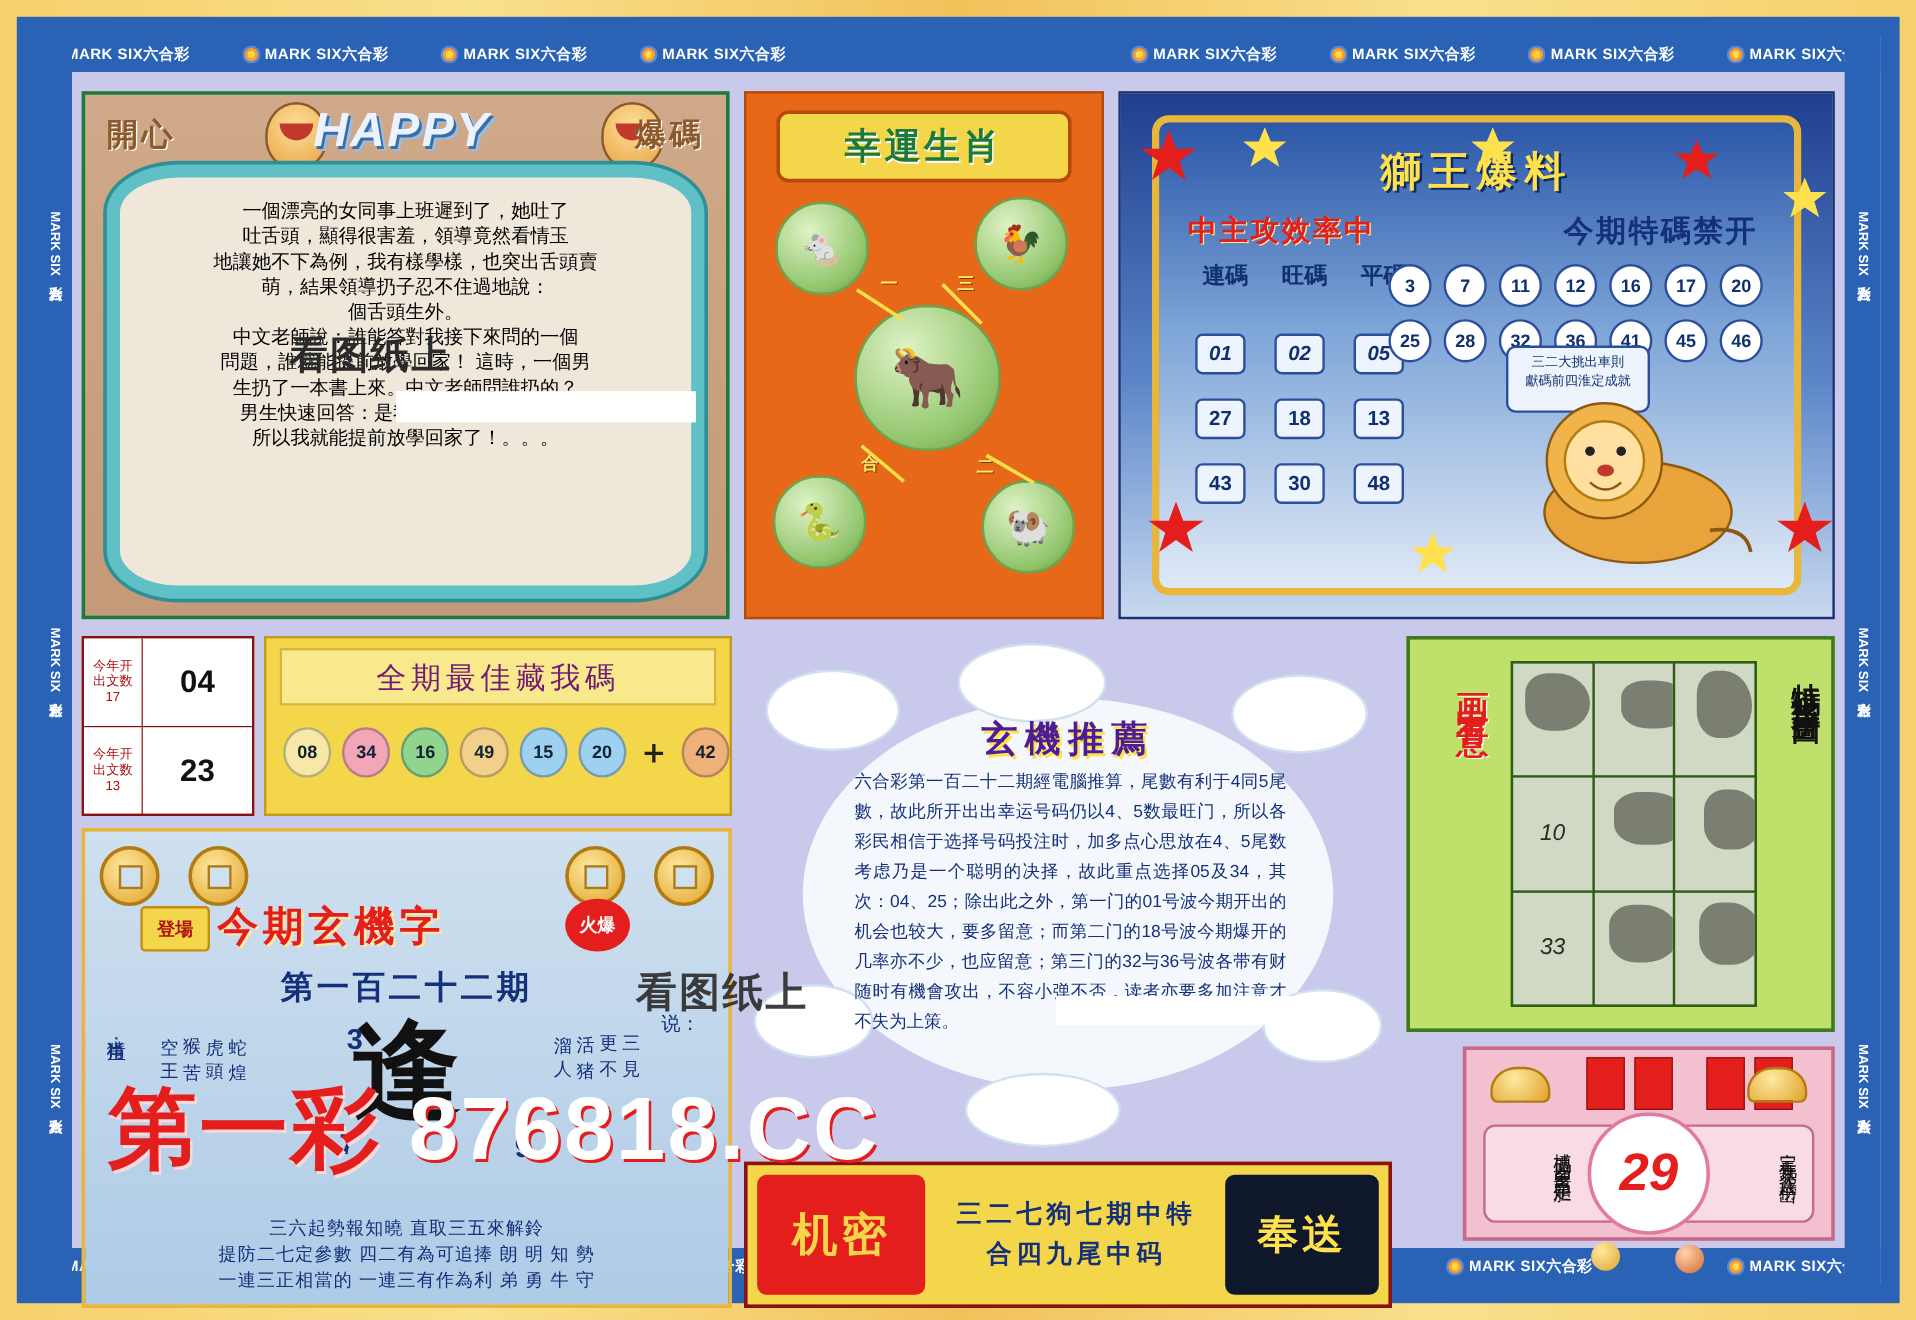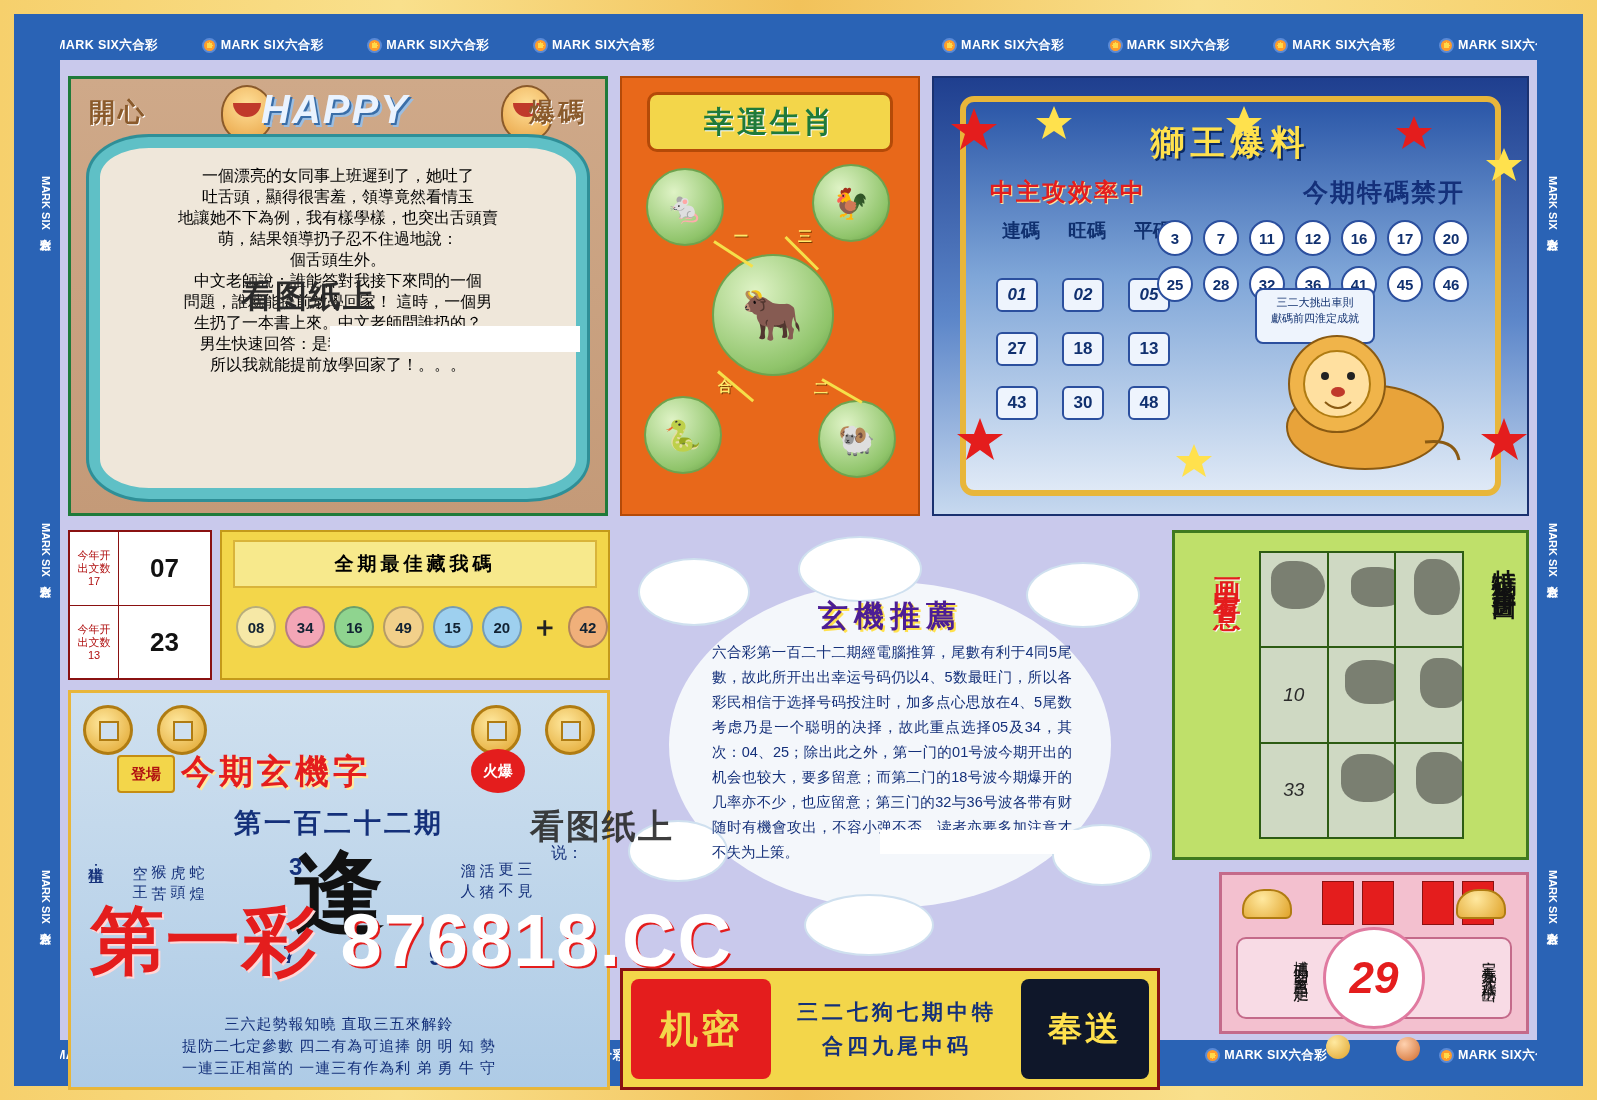--- a/index.html
+++ b/index.html
@@ -81,21 +81,21 @@
      border:2px solid #2b4f9e;border-radius:6px;background:#eef4fd;color:#10306f;font-size:17px;font-weight:bold;}
   .ball{display:inline-flex;align-items:center;justify-content:center;width:32px;height:32px;border-radius:50%;
      background:#fff;border:2px solid #2b4f9e;color:#10306f;font-size:15px;font-weight:bold;}
   .lion-body{position:absolute;right:20px;bottom:8px;width:210px;height:160px;}
   .lion-note{position:absolute;right:120px;top:186px;width:120px;height:56px;border:2px solid #2b4f9e;
      border-radius:8px;background:#eef4fd;color:#10306f;font-size:11px;line-height:16px;padding:4px;box-sizing:border-box;text-align:center;}
 
   
   .best{position:absolute;left:160px;top:470px;width:390px;height:150px;background:#f3d64a;border:2px solid #c49a1a;box-sizing:border-box;}
   .best .banner{margin:8px auto 0;width:360px;height:44px;background:#f7e98c;border:2px solid #d9b43a;
-     display:flex;align-items:center;justify-content:center;font-size:19px;font-weight:bold;color:#000000;letter-spacing:4px;}
+     display:flex;align-items:center;justify-content:center;font-size:25px;font-weight:normal;color:#701a75;letter-spacing:4px;}
   .best .row{display:flex;align-items:center;gap:9px;padding:18px 0 0 14px;}
   .bb{width:38px;height:38px;border-radius:50%;display:flex;align-items:center;justify-content:center;
      font-size:15px;font-weight:bold;color:#123;border:2px solid rgba(0,0,0,.25);}
   .plus{font-size:28px;font-weight:bold;color:#222;}
 
   .openbox{position:absolute;left:8px;top:470px;width:144px;height:150px;background:#fff;border:2px solid #8a1111;box-sizing:border-box;}
   .openbox .cell{height:50%;display:flex;align-items:center;}
   .openbox .lab{width:48px;text-align:center;font-size:11px;color:#b01010;line-height:13px;border-right:1px solid #8a1111;height:100%;
      display:flex;flex-direction:column;align-items:center;justify-content:center;}
   .openbox .val{flex:1;text-align:center;font-size:26px;font-weight:bold;color:#111;}
@@ -396,21 +396,21 @@
       </svg>
     </div>
 
     <div class="openbox">
       <div class="cell top">
         <div class="lab">
           <span>今年开</span>
           <span>出文数</span>
           <span>17</span>
         </div>
-        <div class="val">07</div>
+        <div class="val">04</div>
       </div>
       <div class="cell">
         <div class="lab">
           <span>今年开</span>
           <span>出文数</span>
           <span>13</span>
         </div>
         <div class="val">23</div>
       </div>
     </div>

